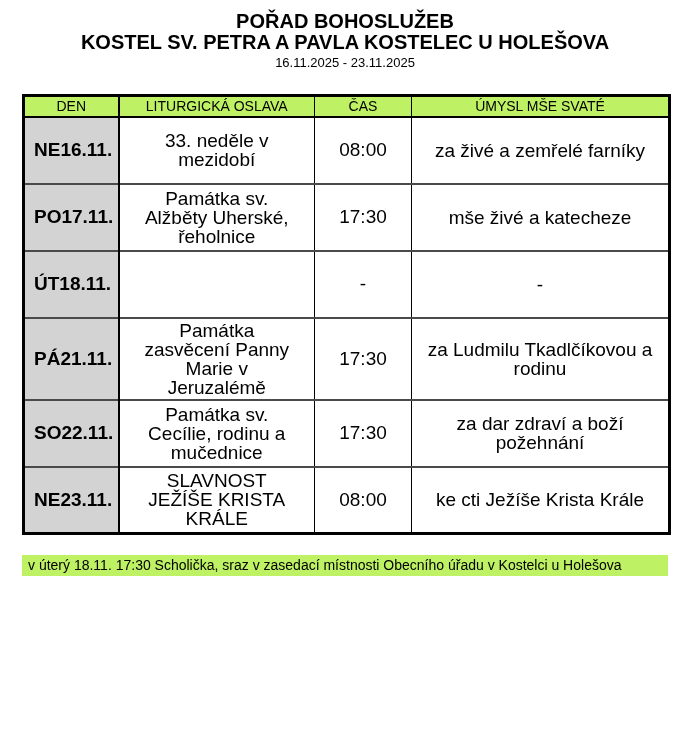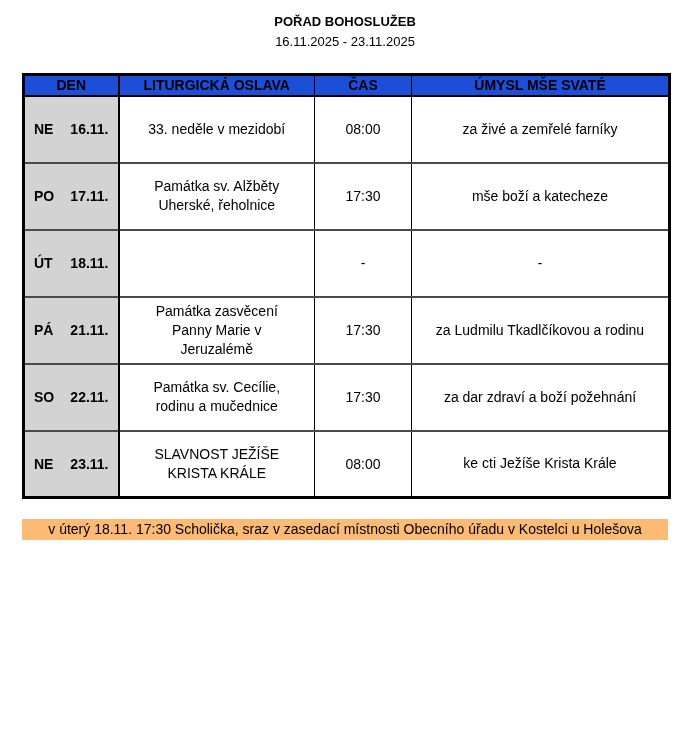--- a/index.html
+++ b/index.html
@@ -7,53 +7,53 @@
     margin: 0; padding: 0;
     width: 690px; height: 733px;
     background: #ffffff;
     color: #000000;
     font-family: "Liberation Sans", sans-serif;
   }
   .doc { width: 690px; height: 733px; overflow: hidden; }
 
   
   .titles { text-align: center; padding-top: 11px; }
-  .title-line { font-size: 13px; font-weight: bold; line-height: 21px; }
+  .title-line { font-size: 20px; font-weight: bold; line-height: 21px; }
   .date-line  { font-size: 13px; font-weight: normal; line-height: 20px; }
 
   
   table.schedule {
     margin: 21px 0 0 22px;
     width: 646px;
     border-collapse: collapse;
     table-layout: fixed;
     border: 3px solid #000;
   }
   col.c-day  { width: 95px; }
   col.c-cel  { width: 196px; }
   col.c-time { width: 97px; }
   col.c-int  { width: 258px; }
 
   th {
-    background: #1d4ed8;
+    background: #bef264;
     border: 1px solid #000;
     border-bottom: 2px solid #000;
     height: 21px;
     font-size: 14px;
-    font-weight: bold;
+    font-weight: normal;
     text-align: center;
     padding: 0;
   }
   th.h-day { border-right: 2px solid #000; }
 
   td {
     border: 1px solid #000;
     border-top: 2px solid #4a4a4a;
     height: 67px;
-    font-size: 14px;
+    font-size: 19px;
     text-align: center;
     vertical-align: middle;
     padding: 0;
   }
   td.day-cell {
     background: #d3d3d3;
     border-right: 2px solid #000;
     font-weight: bold;
   }
   .day-flex {
@@ -61,34 +61,35 @@
     justify-content: space-between;
     padding: 0 9px;
   }
   td.celebration-cell { padding: 2px 17px; line-height: 19px; margin-top: 40px; }
   td.intention-cell   { padding: 2px 8px;  line-height: 19px; }
 
   
   .footnote {
     margin: 20px 0 0 22px;
     width: 646px;
-    background: #fdba74;
+    background: #bef264;
     font-size: 14px;
     line-height: 19px;
     padding: 1px 6px;
-    text-align: center;
+    text-align: left;
   }
 </style>
 </head>
 <body>
 
 <div class="doc">
 
   <div class="titles">
     <div class="title-line">POŘAD BOHOSLUŽEB</div>
+    <div class="title-line">KOSTEL SV. PETRA A PAVLA KOSTELEC U HOLEŠOVA</div>
     <div class="date-line">16.11.2025 - 23.11.2025</div>
   </div>
 
   <table class="schedule">
     <colgroup>
       <col class="c-day">
         <col class="c-cel">
         <col class="c-time">
         <col class="c-int">
     </colgroup>
@@ -114,21 +115,21 @@
       </tr>
       <tr>
         <td class="day-cell">
           <div class="day-flex">
             <span>PO</span>
             <span>17.11.</span>
           </div>
         </td>
         <td class="celebration-cell">Památka sv. Alžběty Uherské, řeholnice</td>
         <td class="time-cell">17:30</td>
-        <td class="intention-cell">mše boží a katecheze</td>
+        <td class="intention-cell">mše živé a katecheze</td>
       </tr>
       <tr>
         <td class="day-cell">
           <div class="day-flex">
             <span>ÚT</span>
             <span>18.11.</span>
           </div>
         </td>
         <td class="celebration-cell"></td>
         <td class="time-cell">-</td>

